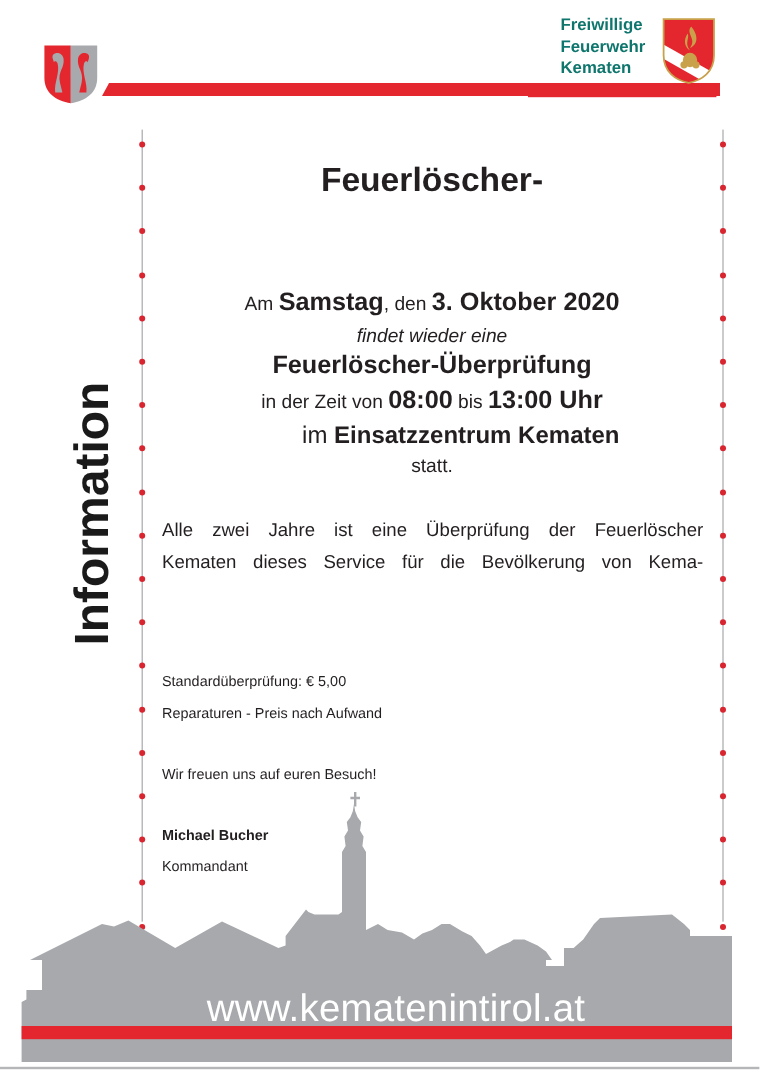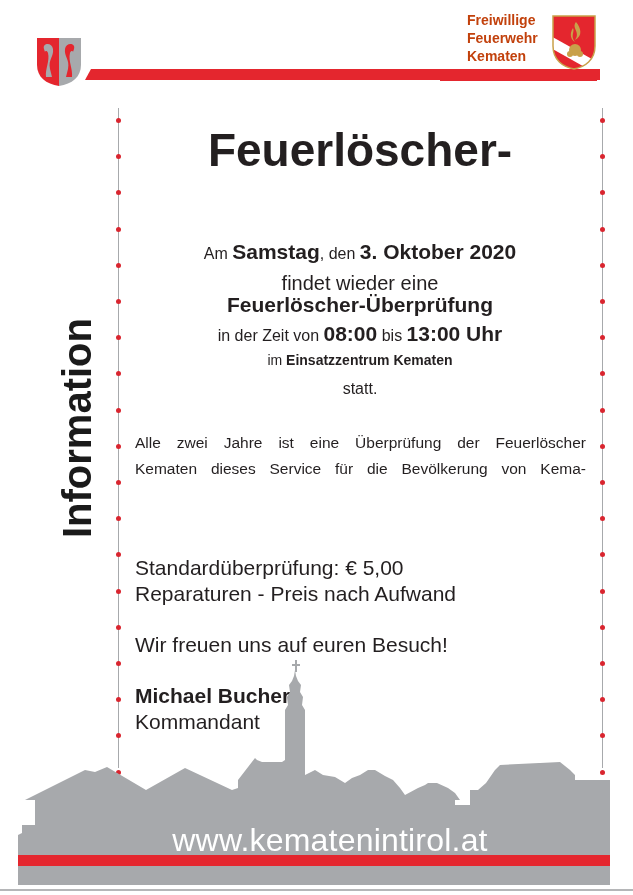--- a/index.html
+++ b/index.html
@@ -4,46 +4,46 @@
 <style>
   html, body { margin:0; padding:0; background:#fff; }
   body { width:633px; height:895px; position:relative; overflow:hidden; font-family:"Liberation Sans", sans-serif; color:#231f20; }
   .abs { position:absolute; }
   
   #logo-left { left:36px; top:37px; width:300px; height:50px; }
   .shield-l { position:absolute; left:0; top:0; width:46px; height:50px; }
   .kematen { position:absolute; left:52px; top:0px; font-size:28px; font-weight:bold; color:#9d9fa2; letter-spacing:0.5px; white-space:nowrap; }
   .kematen .small { font-size:14px; letter-spacing:0.3px; margin-left:4px; }
   #red-bar-left { left:85px; top:69px; width:515px; height:11px; background:#e4262e; clip-path:polygon(6px 0,100% 0,100% 100%,0 100%); }
-  #ff-text { left:467px; top:11px; font-size:14px; font-weight:bold; color:#c2410c; line-height:18px; }
+  #ff-text { left:467px; top:11px; font-size:14px; font-weight:bold; color:#0f766e; line-height:18px; }
   #ff-shield { left:551px; top:14px; width:46px; height:56px; }
   #red-bar-right { left:440px; top:71px; width:157px; height:10px; background:#e4262e; }
 
   
   .vline { position:absolute; width:1px; background:#a7a9ac; top:108px; height:660px; }
   .dot { position:absolute; width:5px; height:5px; border-radius:50%; background:#d9252f; }
 
   
   #side-label { left:-43px; top:402px; width:240px; height:52px; transform:rotate(-90deg); transform-origin:center; font-size:40px; font-weight:bold; color:#1a1a1a; text-align:center; line-height:52px; }
 
   
-  #title { left:120px; top:128px; width:480px; text-align:center; font-size:46px; font-weight:bold; line-height:44px; color:#231f20; }
+  #title { left:120px; top:128px; width:480px; text-align:center; font-size:28px; font-weight:bold; line-height:44px; color:#231f20; }
   .center-block { left:120px; width:480px; text-align:center; }
   .l1 { top:240px; font-size:16px; }
   .l1 b { font-size:21px; }
-  .l2 { top:272px; font-size:20px; }
+  .l2 { top:272px; font-size:16px;font-style:italic; }
   .l3 { top:293px; font-size:21px; font-weight:bold; }
   .l4 { top:322px; font-size:16px; }
   .l4 b { font-size:21px; }
-  .l5 { top:352px; font-size:14px; }
+  .l5 { top:352px; font-size:20px;padding-left:24px; }
   .l6 { top:380px; font-size:16px; }
   #para { left:135px; top:430px; width:451px; font-size:15.5px; line-height:26px; text-align:justify; }
   .pline { display:block; text-align:justify; text-align-last:justify; height:26px; }
   .pline.last { text-align-last:left; }
-  .txt { left:135px; font-size:21px; line-height:26px; }
+  .txt { left:135px; font-size:12px; line-height:26px; }
 
   
   #skyline { left:0; top:655px; width:633px; height:240px; }
   #url { left:120px; top:822px; width:420px; text-align:center; color:#fff; font-size:32px; letter-spacing:0.2px; }
   #bottom-rule { left:0; top:889px; width:633px; height:2px; background:#b5b6b8; }
 </style>
 </head>
 <body>
 
 <div id="logo-left" class="abs">

